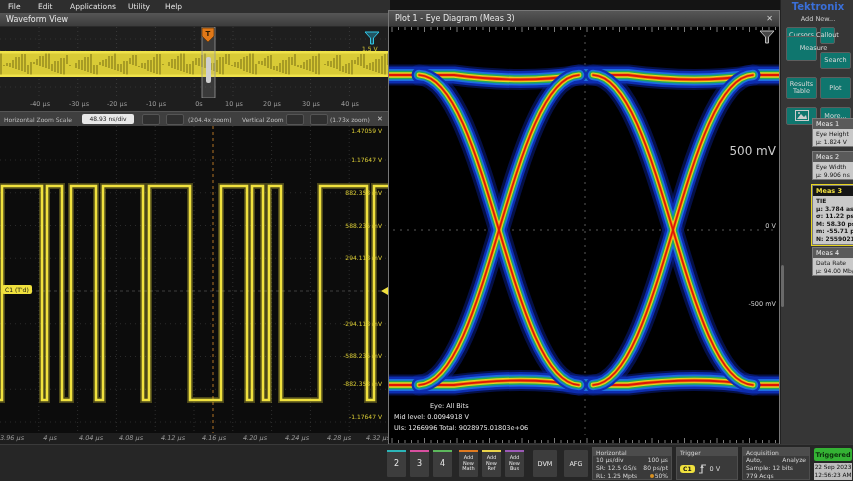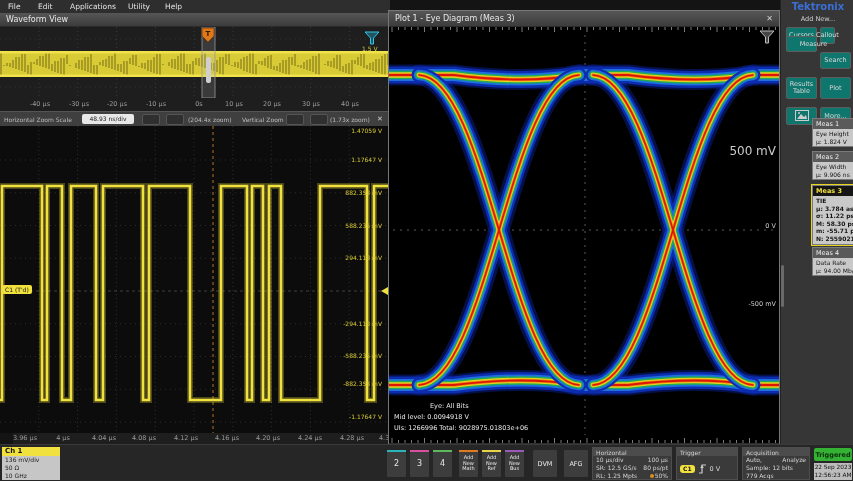--- a/index.html
+++ b/index.html
@@ -261,21 +261,21 @@
   <span class="ylbl" style="left:336px;top:96px">588.235 mV</span>
   <span class="ylbl" style="left:336px;top:128px">294.118 mV</span>
   <span class="ylbl" style="left:336px;top:194px">-294.118 mV</span>
   <span class="ylbl" style="left:336px;top:226px">-588.235 mV</span>
   <span class="ylbl" style="left:336px;top:254px">-882.353 mV</span>
   <span class="ylbl" style="left:336px;top:287px">-1.17647 V</span>
   <span class="abs" style="left:2px;top:159px;background:#f0e13e;color:#141414;font-size:6px;padding:0 3px;border-radius:2px;line-height:9px;">C1 (T'd)</span>
   <span class="abs yarrow" style="left:381px;top:161px;"></span>
 </div>
 
-<div class="abs" style="left:13px;top:433px;width:412px;height:11px;background:#1e1e1e;">
+<div class="abs" style="left:0;top:433px;width:412px;height:11px;background:#1e1e1e;font-style:italic;">
   <span class="lbl" style="left:12px;transform:translateX(-50%);top:1px">3.96 µs</span>
   <span class="lbl" style="left:50px;transform:translateX(-50%);top:1px">4 µs</span>
   <span class="lbl" style="left:91px;transform:translateX(-50%);top:1px">4.04 µs</span>
   <span class="lbl" style="left:131px;transform:translateX(-50%);top:1px">4.08 µs</span>
   <span class="lbl" style="left:173px;transform:translateX(-50%);top:1px">4.12 µs</span>
   <span class="lbl" style="left:214px;transform:translateX(-50%);top:1px">4.16 µs</span>
   <span class="lbl" style="left:255px;transform:translateX(-50%);top:1px">4.20 µs</span>
   <span class="lbl" style="left:297px;transform:translateX(-50%);top:1px">4.24 µs</span>
   <span class="lbl" style="left:339px;transform:translateX(-50%);top:1px">4.28 µs</span>
   <span class="lbl" style="left:378px;transform:translateX(-50%);top:1px">4.32 µs</span>
@@ -473,21 +473,21 @@
     <span class="lbl" style="left:360px;transform:translateX(-50%);top:2px">10 ns</span>
   </div>
 </div>
 
 <div class="abs" style="left:780px;top:0;width:73px;height:444px;background:#363636;border-left:1px solid #222;box-sizing:border-box;">
   <div class="abs" style="left:4px;top:1px;width:66px;text-align:center;font-size:10px;font-weight:bold;color:#3a6fd8;">Tektronix</div>
   <div class="abs" style="left:4px;top:15px;width:66px;text-align:center;font-size:6.5px;color:#cfcfcf;">Add New...</div>
 
   <div class="sbtn" style="left:5px;top:27px;width:31px;height:17px;">Cursors</div>
   <div class="sbtn" style="left:39px;top:27px;width:15px;height:17px;">Callout</div>
-  <div class="sbtn" style="left:5px;top:36px;width:31px;height:16px;padding-left:24px;">Measure</div>
+  <div class="sbtn" style="left:5px;top:36px;width:31px;height:25px;padding-left:24px;">Measure</div>
   <div class="sbtn" style="left:39px;top:52px;width:31px;height:17px;">Search</div>
   <div class="sbtn" style="left:5px;top:77px;width:31px;height:22px;">Results Table</div>
   <div class="sbtn" style="left:39px;top:77px;width:31px;height:22px;">Plot</div>
   <div class="sbtn" style="left:5px;top:107px;width:31px;height:18px;">
     <span>
       <svg width="14" height="11">
           <rect x="0.5" y="0.5" width="13" height="10" fill="none" stroke="#ccc"></rect>
           <polygon points="2,9 6,4 9,7 11,5 12,9" fill="#ccc"></polygon>
           <circle cx="4" cy="3" r="1" fill="#ccc"></circle>
         </svg>
@@ -538,28 +538,20 @@
       <span class="meas-pill"></span>
     </div>
   <div class="meas-body">
     <div>Data Rate</div>
     <div>µ: 94.00 Mb/s</div>
   </div>
 </div>
 
 <div class="abs" style="left:0;top:444px;width:853px;height:37px;background:#262626;border-top:1px solid #3a3a3a;box-sizing:border-box;">
 
-  <div class="abs" style="left:2px;top:2px;width:58px;height:33px;">
-    <div style="background:#f0e13e;color:#141414;font-size:7px;font-weight:bold;padding:0 3px;height:9px;line-height:9px;">Ch 1</div>
-    <div style="background:#c6c6c6;color:#1a1a1a;font-size:6px;line-height:7.8px;padding:0 3px;height:24px;">
-      <div>136 mV/div</div>
-      <div>50 Ω</div>
-      <div>10 GHz</div>
-    </div>
-  </div>
 
   <div class="scope-btn" style="left:386px;top:4px;">
     <span class="stripe" id="stripe-ch2" style="background: rgb(43, 181, 184);"></span>
     <span style="font-size:8px">2</span>
   </div>
   <div class="scope-btn" style="left:409px;top:4px;">
     <span class="stripe" id="stripe-ch3" style="background: rgb(216, 79, 159);"></span>
     <span style="font-size:8px">3</span>
   </div>
   <div class="scope-btn" style="left:432px;top:4px;">

